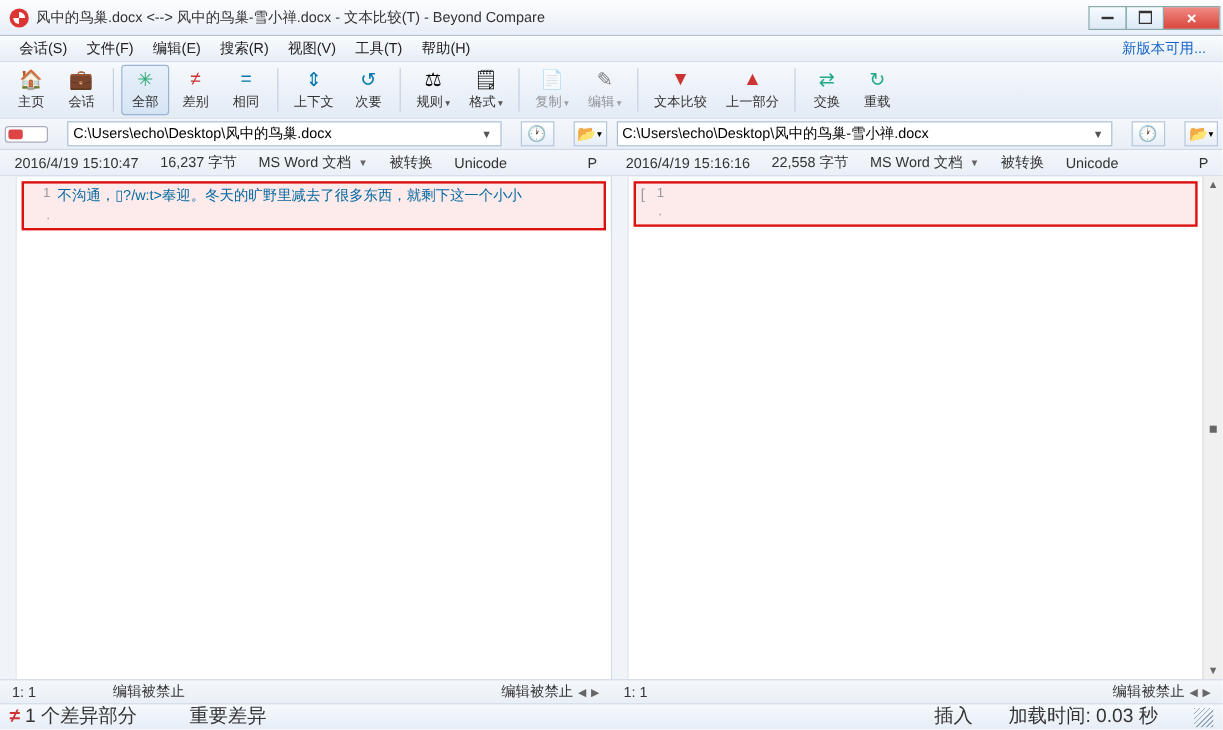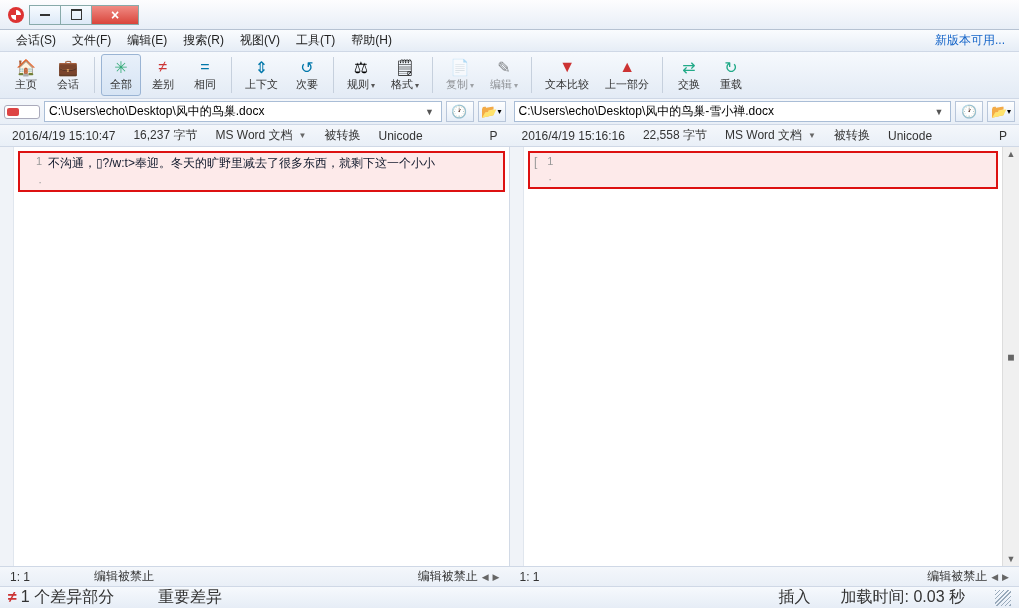--- a/index.html
+++ b/index.html
@@ -24,42 +24,42 @@
 
 .toolbar { height: 47px; background: linear-gradient(#f6f9fd,#e3ebf5); border-bottom: 1px solid #cfd8e6; display: flex; align-items: center; padding: 2px 6px; gap: 2px; }
 .tbtn { display: flex; flex-direction: column; align-items: center; justify-content: center; min-width: 40px; height: 42px; padding: 2px 6px; border: 1px solid transparent; border-radius: 3px; cursor: default; }
 .tbtn.sel { border-color: #9ab4d4; background: linear-gradient(#e8f0fa,#d6e4f4); }
 .tbtn .ticon { width: 20px; height: 18px; display: flex; align-items: center; justify-content: center; font-size: 16px; }
 .tbtn .tlabel { font-size: 11px; color: #333; margin-top: 1px; white-space: nowrap; }
 .tbtn .drop { font-size: 8px; color: #555; margin-left: 2px; }
 .tsep { width: 1px; height: 36px; background: #c6d0dd; margin: 0 4px; }
 
 .pathrow { height: 26px; background: linear-gradient(#f4f7fb,#e9eff7); border-bottom: 1px solid #cfd8e6; display: flex; align-items: center; }
-.pathhalf { flex: 1; display: flex; align-items: center; padding: 0 4px; gap: 4px; min-width: 0; }
+.pathhalf { flex: 1; display: flex; align-items: center; padding: 0 4px; gap: 16px; min-width: 0; }
 .thermo { width: 36px; height: 14px; border: 1px solid #aab; background: #fff; position: relative; border-radius: 3px; }
 .thermo::before { content:""; position:absolute; top:2px; bottom:2px; left:2px; width:12px; background:#d44; border-radius:2px;}
 .pathbox { flex: 1; height: 21px; border: 1px solid #a9bdd6; background: #fff; display: flex; align-items: center; padding: 0 4px; min-width: 0; }
 .pathbox input { border: none; outline: none; flex: 1; font-size: 12px; background: transparent; min-width: 0; }
 .pathbox .dd { width: 14px; text-align: center; color: #555; font-size: 9px; }
 .folderbtn { width: 28px; height: 21px; border: 1px solid #b8c6da; background: linear-gradient(#fff,#e6eef8); display: flex; align-items: center; justify-content: center; font-size: 13px; }
 
 .inforow { height: 22px; background: linear-gradient(#f4f7fb,#e9eff7); border-bottom: 1px solid #cfd8e6; display: flex; }
 .infohalf { flex: 1; display: flex; align-items: center; padding: 0 12px; gap: 18px; color: #333; font-size: 12px; }
 .infohalf .dd { font-size: 8px; color: #666; margin-left: -12px; }
 .infohalf .r { margin-left: auto; }
 
 .comparea { flex: 1; display: flex; min-height: 0; }
 .half { flex: 1; display: flex; min-width: 0; border-right: 1px solid #d2dae6; }
 .half:last-child { border-right: none; }
 .gutter { width: 14px; background: #f0f3f8; border-right: 1px solid #e0e6ee; }
 .pane { flex: 1; display: flex; flex-direction: column; min-width: 0; }
 .diffbox { margin: 4px; border: 2px solid #d11; background: #fdeaea; min-height: 30px; }
 .diffline { display: flex; align-items: flex-start; padding: 2px 4px; font-size: 12px; }
 .diffline .ln { width: 18px; color: #999; text-align: right; margin-right: 6px; font-size: 11px; }
-.diffline .redtxt { color: #0f172a; white-space: nowrap; overflow: hidden; }
+.diffline .redtxt { color: #0369a1; white-space: nowrap; overflow: hidden; }
 .diffline .gray { color: #999; margin-right: 4px; }
 .pane .body { flex: 1; background: #fff; }
 .vscroll { width: 17px; background: #f0f0f0; border-left: 1px solid #ddd; display:flex; flex-direction:column; align-items:center; justify-content:space-between; padding:2px 0;}
 .vscroll .arr { font-size: 9px; color: #666; }
 
 .localstatus { height: 20px; background: linear-gradient(#f4f7fb,#e9eff7); border-top: 1px solid #cfd8e6; display: flex; }
 .lshalf { flex: 1; display: flex; align-items: center; padding: 0 10px; gap: 4px; color: #333; font-size: 12px; }
 .lshalf .arrs { font-size:9px; color:#666; }
 .lshalf .r { margin-left: auto; }
 
@@ -67,20 +67,21 @@
 .statusbar .ne { color: #c33; font-weight: bold; margin-right: 4px; }
 .statusbar .cell { min-width: 120px; }
 .statusbar .spacer { flex: 1; }
 .statusbar .grip { width: 16px; height: 16px; background: repeating-linear-gradient(135deg,#9ab 0 1px,transparent 1px 3px); }
 </style>
 </head>
 <body>
 
 <div class="titlebar">
   <div class="icon"></div>
+  <div class="title">风中的鸟巢.docx &lt;--&gt; 风中的鸟巢-雪小禅.docx - 文本比较(T) - Beyond Compare</div>
   <div class="winbtns">
     <div class="winbtn min"></div>
     <div class="winbtn max"></div>
     <div class="winbtn close"></div>
   </div>
 </div>
 
 <div class="menubar">
   <div class="menuitem">会话(S)</div>
   <div class="menuitem">文件(F)</div>

